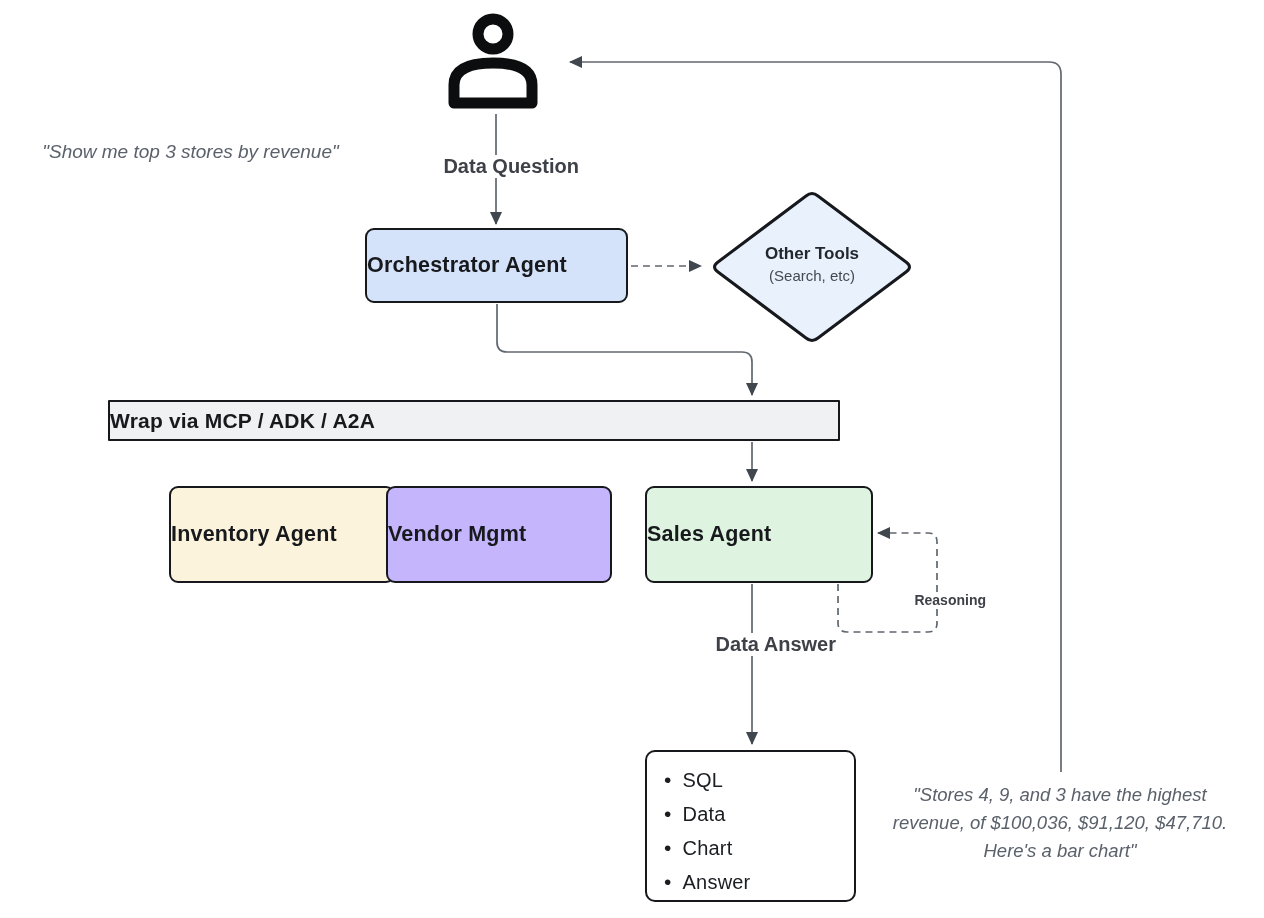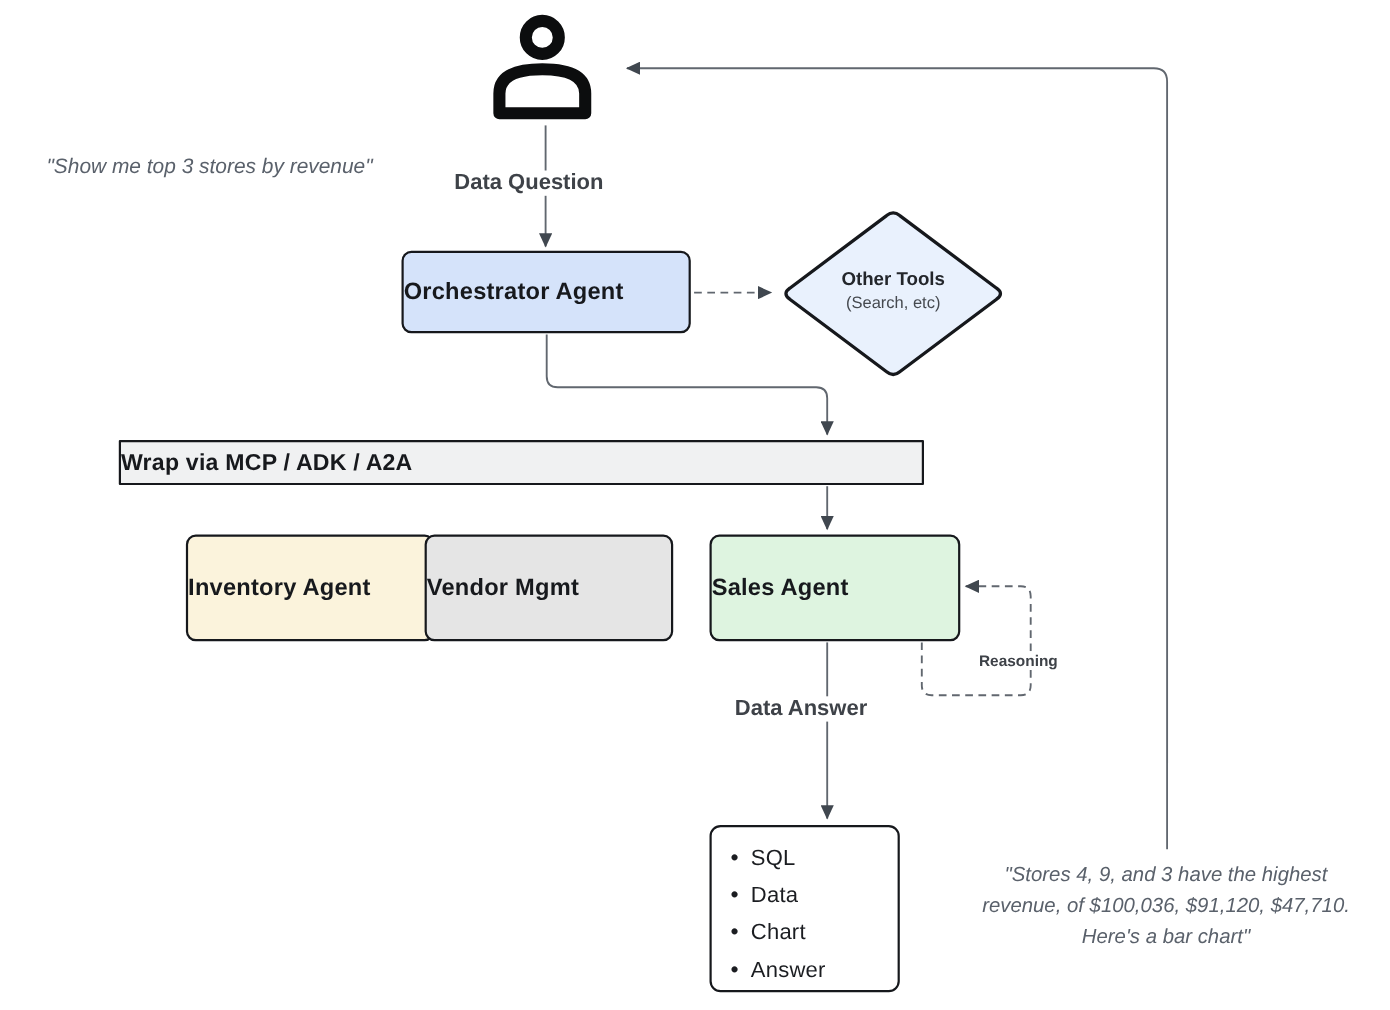--- a/index.html
+++ b/index.html
@@ -25,38 +25,38 @@
     align-items: center;
     font-weight: bold;
     color: #17191d;
     font-size: 21.5px;
     z-index: 1;
     letter-spacing: 0.2px;
   }
   #orchestrator-box { left: 365px; top: 228px; width: 263px; height: 75px; background: #d5e3fa; border-radius: 9px; }
   #wrap-bar        { left: 108px; top: 400px; width: 732px; height: 41px; background: #f0f1f2; border-radius: 1px; font-size: 21px; }
   #inventory-box   { left: 122px; top: 486px; width: 226px; height: 97px; background: #fbf3dc; border-radius: 9px; margin-left: 47px; }
-  #vendor-box      { left: 386px; top: 486px; width: 226px; height: 97px; background: #e5e5e5; border-radius: 9px; }
+  #vendor-box      { left: 386px; top: 486px; width: 226px; height: 97px; background: #c4b5fd; border-radius: 9px; }
   #sales-box       { left: 645px; top: 486px; width: 228px; height: 97px; background: #def4e0; border-radius: 9px; }
   #output-box {
-    left: 645px; top: 750px; width: 173px; height: 152px;
+    left: 645px; top: 750px; width: 211px; height: 152px;
     background: #ffffff; border-radius: 10px;
     display: block; font-weight: normal;
     padding: 11px 0 0 17px;
   }
   #output-box ul { list-style: none; margin: 0; padding: 0; }
   #output-box li {
     display: flex; align-items: center;
     font-size: 20px; color: #1b1d21; line-height: 34px; font-weight: normal;
   }
   #output-box li::before { content: "•"; margin-right: 11px; font-size: 21px; color: #1b1d21; }
   .float-label {
     position: absolute;
     background: #ffffff;
-    text-align: left;
+    text-align: right;
     font-weight: bold;
     color: #3e4248;
     z-index: 2;
   }
   #data-question-label { left: 413px; top: 155px; width: 166px; font-size: 20px; }
   #data-answer-label   { left: 668px; top: 633px; width: 168px; font-size: 20px; }
   #reasoning-label     { left: 890px; top: 592px; width: 96px;  font-size: 14px; }
   .quote {
     position: absolute;
     font-style: italic;

